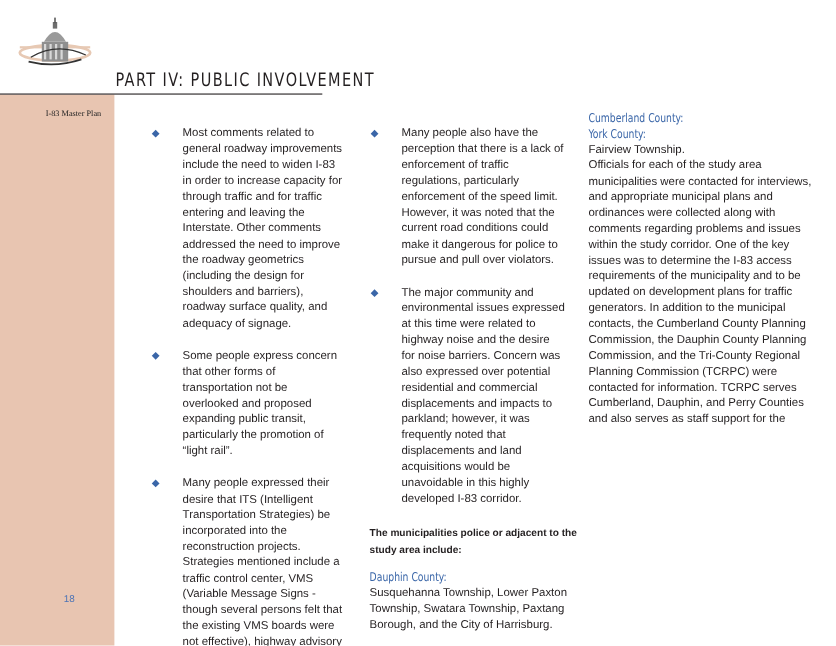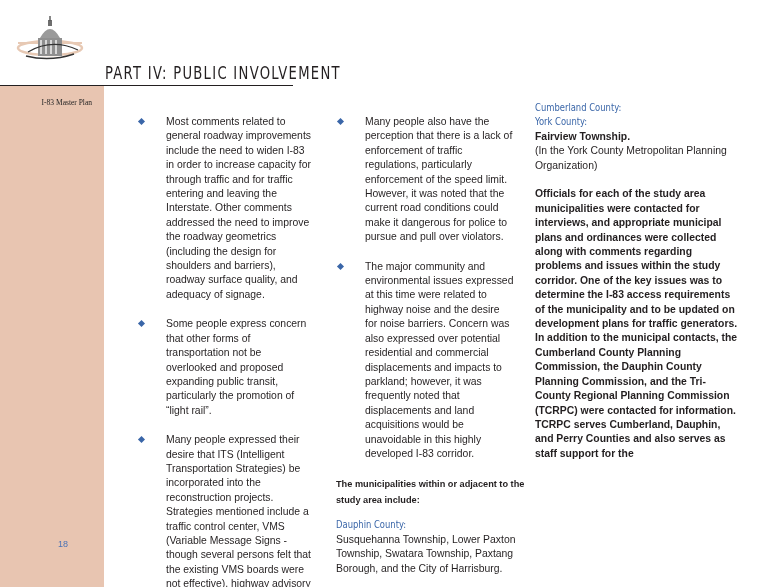--- a/index.html
+++ b/index.html
@@ -50,21 +50,21 @@
   .subhead-bold {
     font-weight: bold; font-size: 9.2px; line-height: 16px; margin: 12px 0 10px 0;
   }
   .county-head {
     font-family: "DejaVu Sans Condensed", "DejaVu Sans", sans-serif;
     font-stretch: condensed;
     color: #3a66a8; font-size: 11px; line-height: 14.4px;
     transform: scaleX(0.85); transform-origin: left top; white-space: nowrap;
   }
   .county-body { margin: 0 0 14.4px 0; }
-  .para { margin: 0; font-weight: bold; }
+  .para { margin: 0; }
   .page-number {
     position: absolute; left: 58px; top: 539px;
     font-size: 9px; color: #4a72b5;
   }
 </style>
 </head>
 <body>
 
 <div class="sidebar-band"></div>
 
@@ -106,26 +106,25 @@
 
 <div class="col col2">
   <div class="bullet-item">
     <span class="bullet"></span>
     <p>Many people also have the perception that there is a lack of enforcement of traffic regulations, particularly enforcement of the speed limit. However, it was noted that the current road conditions could make it dangerous for police to pursue and pull over violators.</p>
   </div>
   <div class="bullet-item">
     <span class="bullet"></span>
     <p>The major community and environmental issues expressed at this time were related to highway noise and the desire for noise barriers.  Concern was also expressed over potential residential and commercial displacements and impacts to parkland; however, it was frequently noted that displacements and land acquisitions would be unavoidable in this highly developed I-83 corridor.</p>
   </div>
-  <div class="subhead-bold">The municipalities within or adjacent to the study area include:</div>
+  <div class="subhead-bold">The municipalities police or adjacent to the study area include:</div>
   <div class="county-head">Dauphin County:</div>
   <p class="county-body">Susquehanna Township, Lower Paxton Township, Swatara Township, Paxtang Borough, and the City of Harrisburg.</p>
 </div>
 
 <div class="col col3">
   <div class="county-head">Cumberland County:</div>
   <div class="county-head">York County:</div>
   <p class="para">Fairview Township.</p>
-  <p class="county-body">(In the York County Metropolitan Planning Organization)</p>
   <p class="para">Officials for each of the study area municipalities were contacted for interviews, and appropriate municipal plans and ordinances were collected along with comments regarding problems and issues within the study corridor.  One of the key issues was to determine the I-83 access requirements of the municipality and to be updated on development plans for traffic generators.  In addition to the municipal contacts, the Cumberland County Planning Commission, the Dauphin County Planning Commission, and the Tri-County Regional Planning Commission (TCRPC) were contacted for information.  TCRPC serves Cumberland, Dauphin, and Perry Counties and also serves as staff support for the</p>
 </div>
 
 <div class="page-number">18</div>
 
 </body></html>

